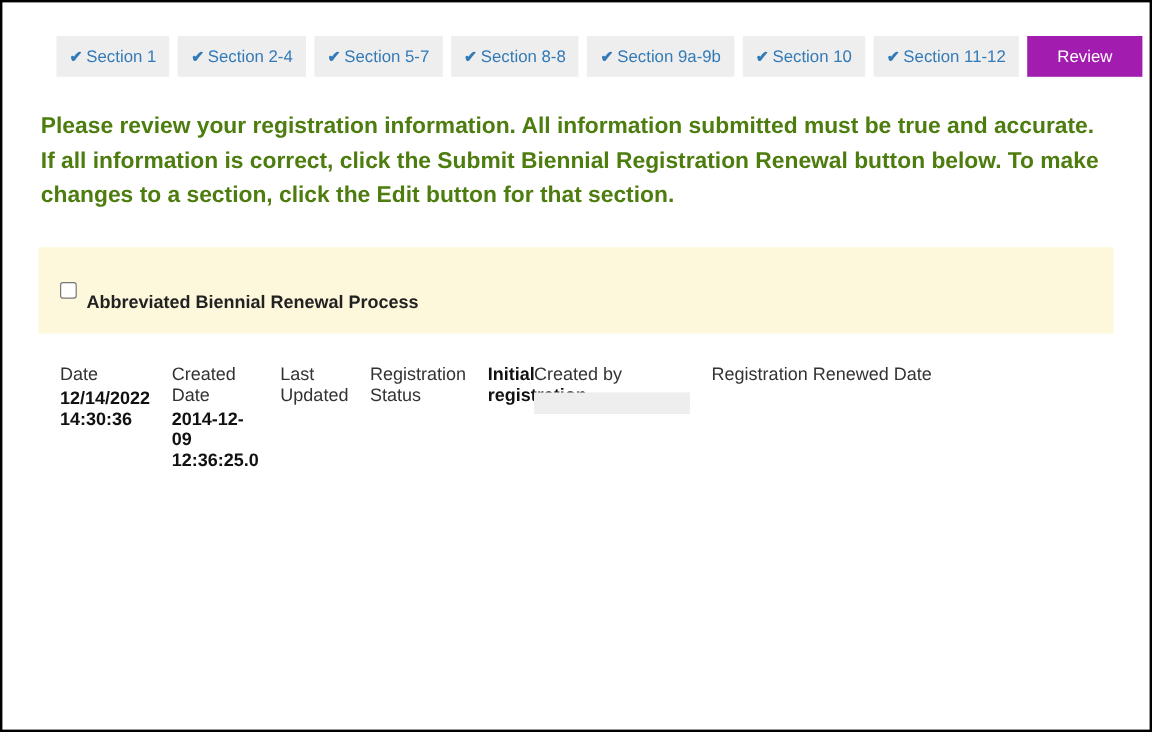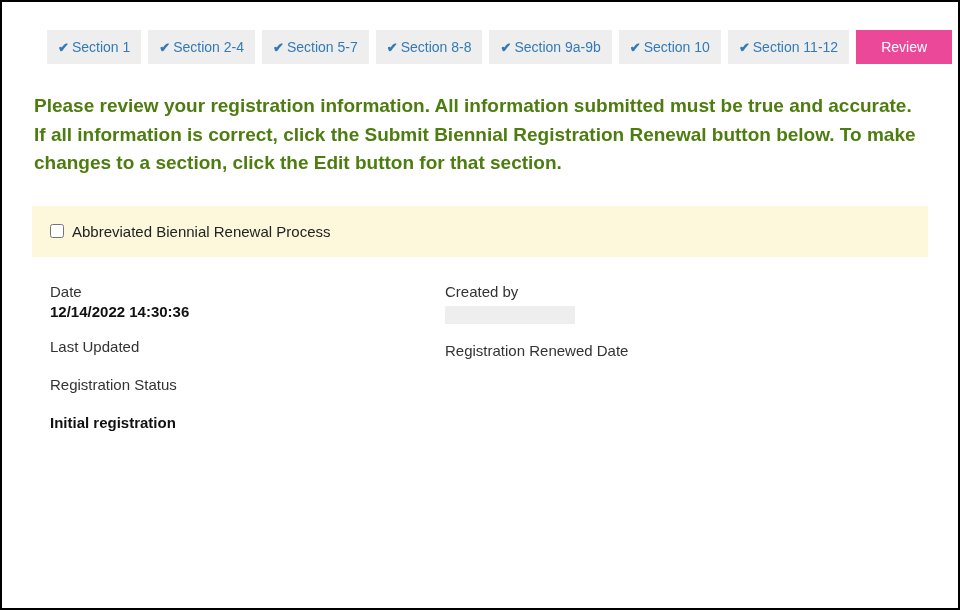--- a/index.html
+++ b/index.html
@@ -28,21 +28,21 @@
       padding: 9px 11px;
       font-size: 14px;
       color: #337ab7;
       cursor: pointer;
       display: flex;
       align-items: center;
       gap: 3px;
       white-space: nowrap;
     }
     .tab.active {
-      background: #ec4899;
+      background: #a21caf;
       color: #fff;
       padding: 9px 25px;
     }
     .check-icon {
       color: #337ab7;
       font-weight: bold;
       font-size: 13px;
     }
     .instructions {
       color: #4d7c0f;
@@ -59,31 +59,32 @@
       display: flex;
       align-items: center;
       gap: 8px;
     }
     .highlight-box input[type="checkbox"] {
       width: 14px;
       height: 14px;
       cursor: pointer;
     }
     .highlight-label {
-      font-weight: normal;
+      font-weight: bold;
       font-size: 15px;
       color: #222;
+      margin-top: 21px;
     }
     .details {
       display: flex;
       padding: 8px 18px 0 18px;
     }
     .col {
       display: flex;
-      flex-direction: column;
+      flex-direction: row;
       gap: 18px;
     }
     .col.left {
       width: 395px;
     }
     .col.right {
       flex: 1;
     }
     .field-label {
       font-size: 15px;
@@ -150,20 +151,24 @@
   <span class="highlight-label">Abbreviated Biennial Renewal Process</span>
 </div>
 
 <div class="details">
   <div class="col left">
     <div class="field">
       <span class="field-label">Date</span>
       <span class="field-value">12/14/2022 14:30:36</span>
     </div>
     <div class="field">
+      <span class="field-label">Created Date</span>
+      <span class="field-value">2014-12-09 12:36:25.0</span>
+    </div>
+    <div class="field">
       <span class="field-label">Last Updated</span>
     </div>
     <div class="field">
       <span class="field-label">Registration Status</span>
     </div>
     <div class="field">
       <span class="field-value">Initial registration</span>
     </div>
   </div>
 

